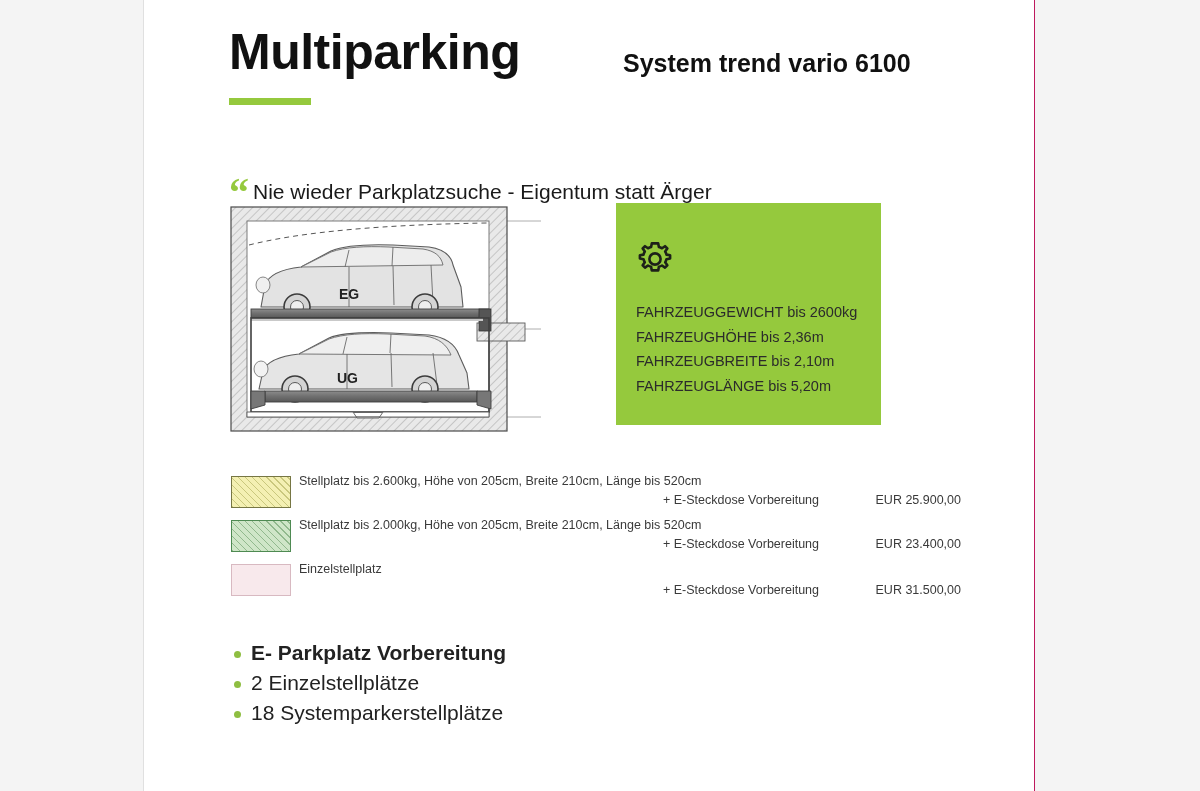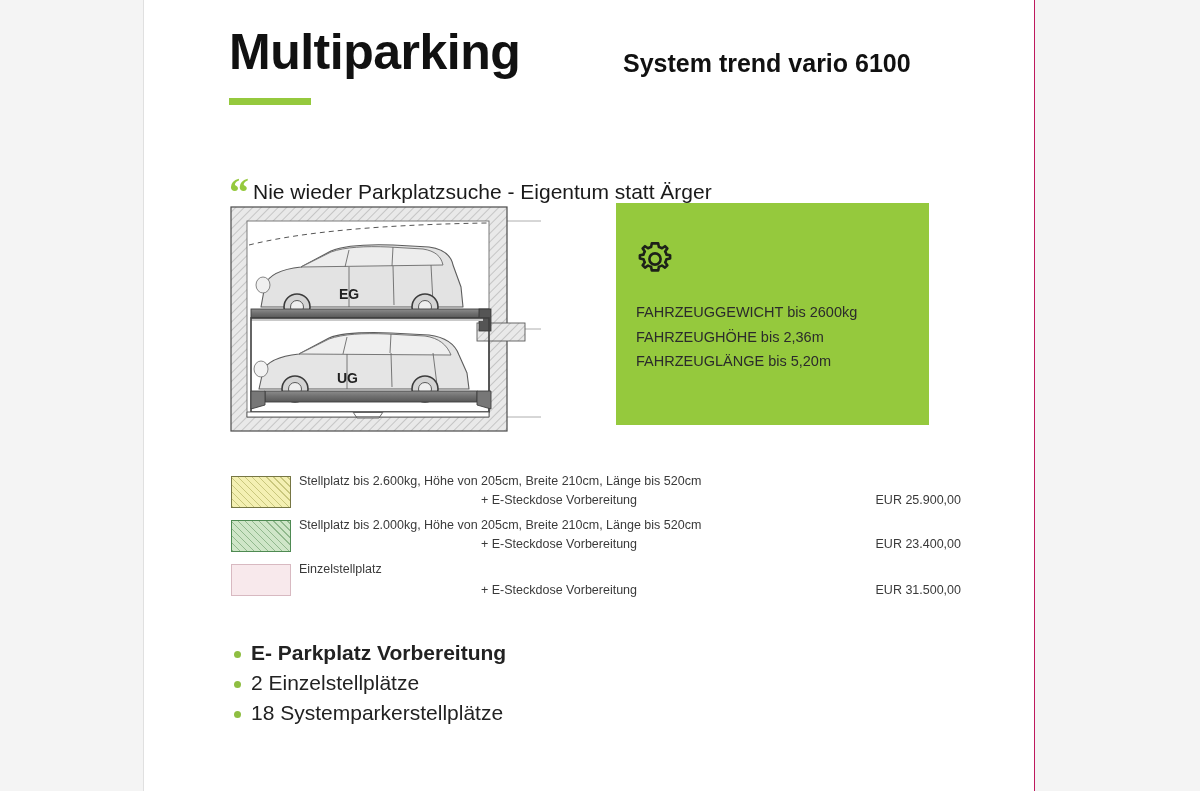--- a/index.html
+++ b/index.html
@@ -105,21 +105,21 @@
     width: 315px;
     height: 230px;
   }
   .diagram-svg { display: block; }
 
   
   .spec-box {
     position: absolute;
     left: 387px;
     top: 203px;
-    width: 313px;
+    width: 265px;
     height: 222px;
     background: #95c93d;
   }
   .gear-icon {
     position: absolute;
     left: 20px;
     top: 37px;
     width: 38px;
     height: 38px;
   }
@@ -180,21 +180,21 @@
   .legend-desc {
     font-size: 12.5px;
     color: #3a3a3a;
     line-height: 19px;
     white-space: nowrap;
   }
   .legend-sub {
     font-size: 12.5px;
     color: #3a3a3a;
     line-height: 19px;
-    text-align: center;
+    text-align: right;
     padding-right: 0px;
     white-space: nowrap;
   }
   .legend-row.r3 .legend-sub { padding-right: 0px; }
   .legend-price {
     position: absolute;
     right: 8px;
     top: 19px;
     font-size: 12.5px;
     color: #3a3a3a;
@@ -339,20 +339,21 @@
                      -0.7 -3.6 a12.4 12.4 0 0 1 -3.1 -1.3 l-3.0 2.1 -2.3 -2.3 2.1 -3.0
                      a12.4 12.4 0 0 1 -1.3 -3.1 l-3.6 -0.7 0 -3.2 3.6 -0.7 a12.4 12.4 0 0 1 1.3 -3.1
                      l-2.1 -3.0 2.3 -2.3 3.0 2.1 a12.4 12.4 0 0 1 3.1 -1.3 l0.7 -3.6 z"></path>
             <circle cx="19" cy="19" r="5.6"></circle>
           </g>
         </svg>
       </div>
       <div class="spec-list">
         <div class="spec-line">FAHRZEUGGEWICHT bis 2600kg</div>
         <div class="spec-line">FAHRZEUGHÖHE bis 2,36m</div>
+        <div class="spec-line">FAHRZEUGBREITE bis 2,10m</div>
         <div class="spec-line">FAHRZEUGLÄNGE bis 5,20m</div>
       </div>
     </div>
 
     <div class="legend">
 
       <div class="legend-row r1">
         <div class="swatch hatched-yellow"></div>
         <div class="legend-text">
           <div class="legend-desc">Stellplatz bis 2.600kg, Höhe von 205cm, Breite 210cm, Länge bis 520cm</div>

